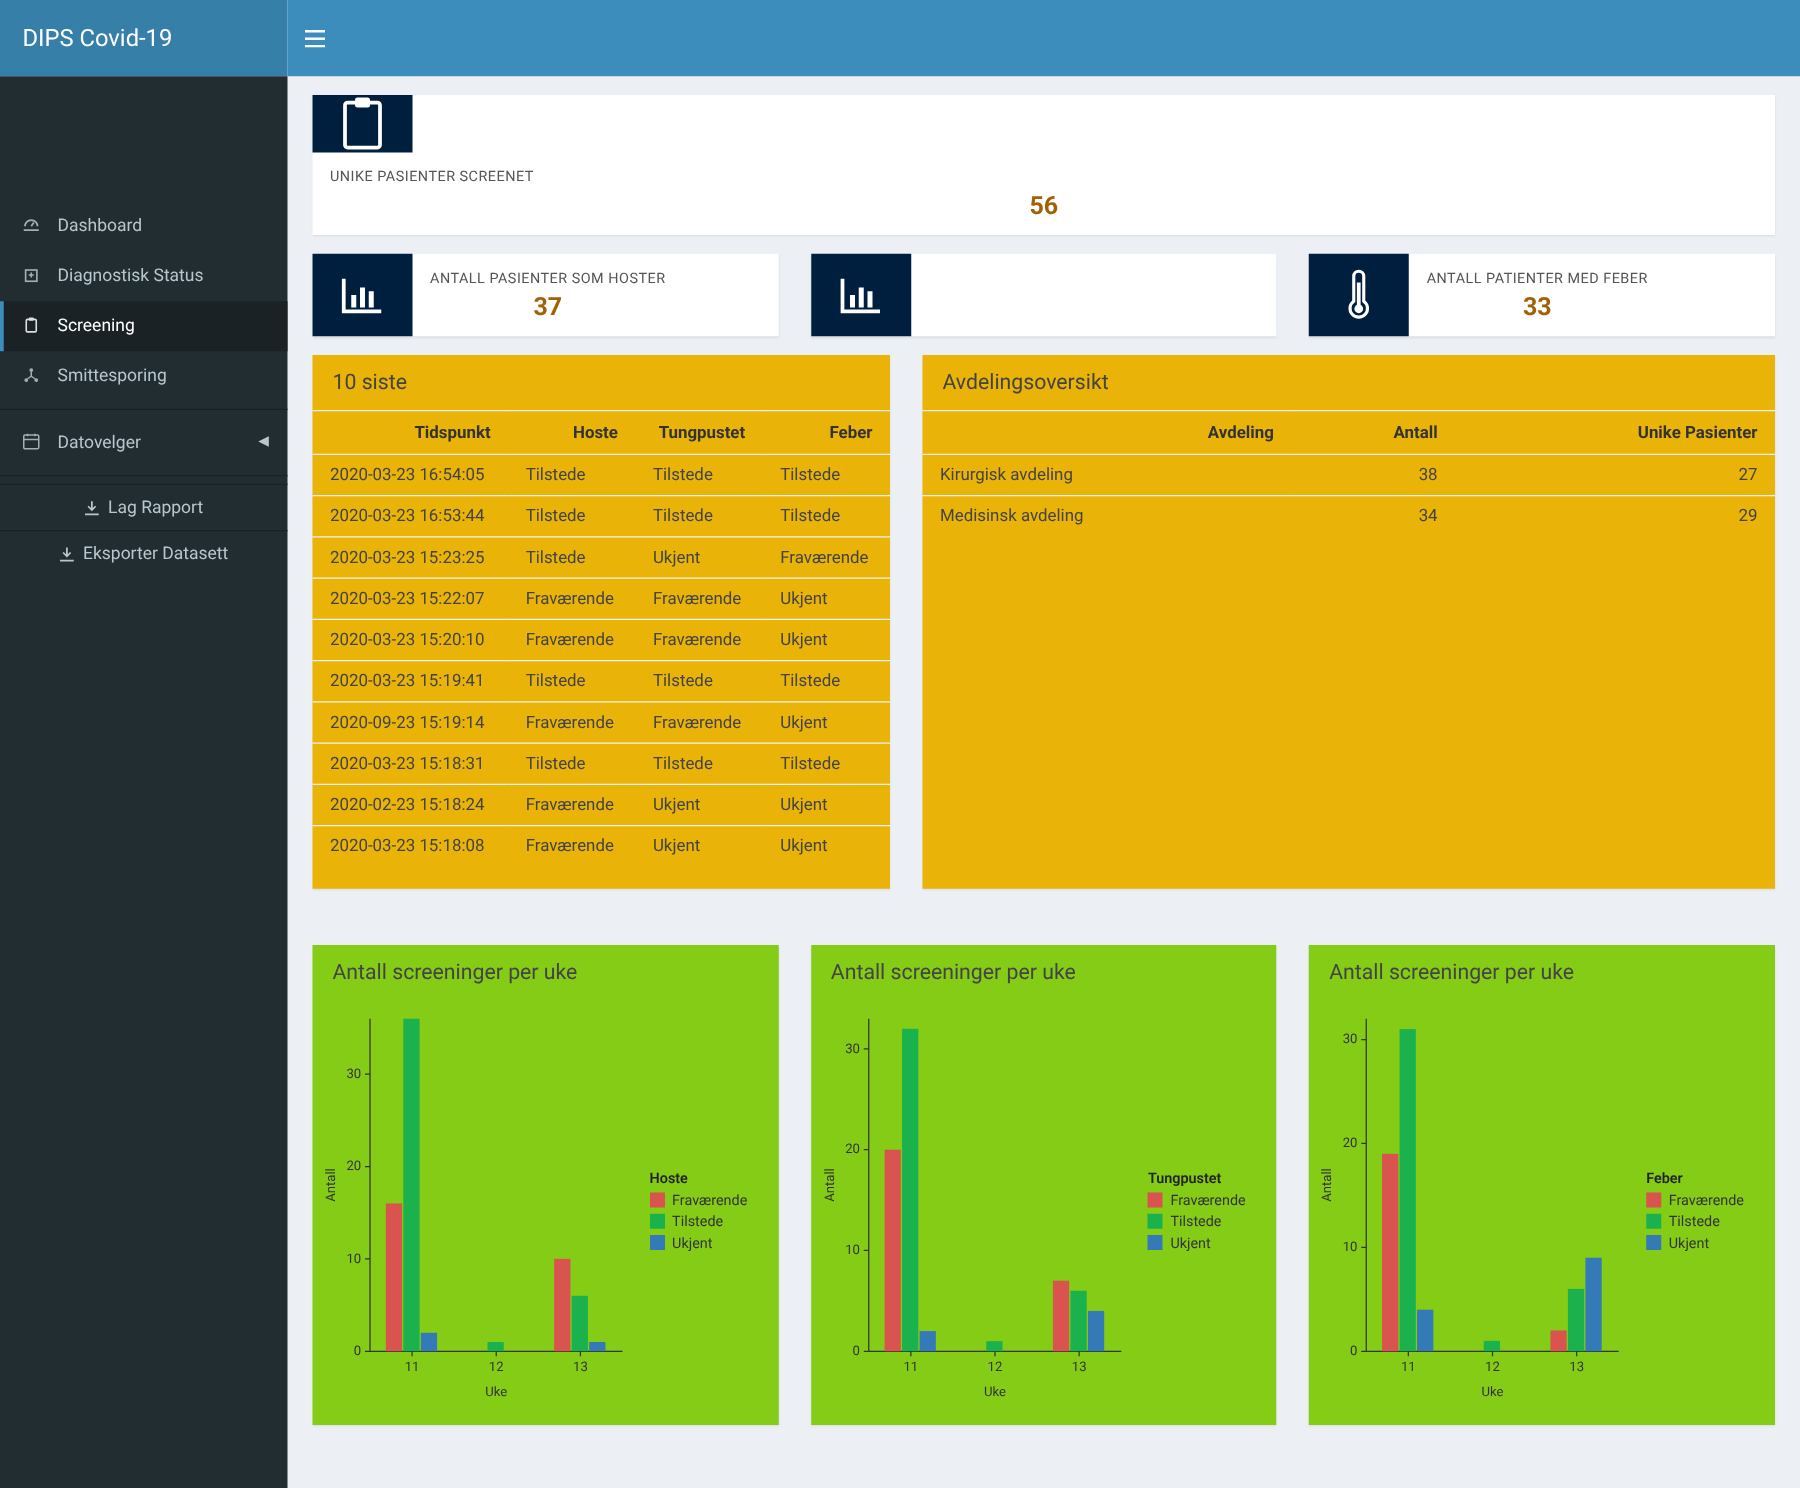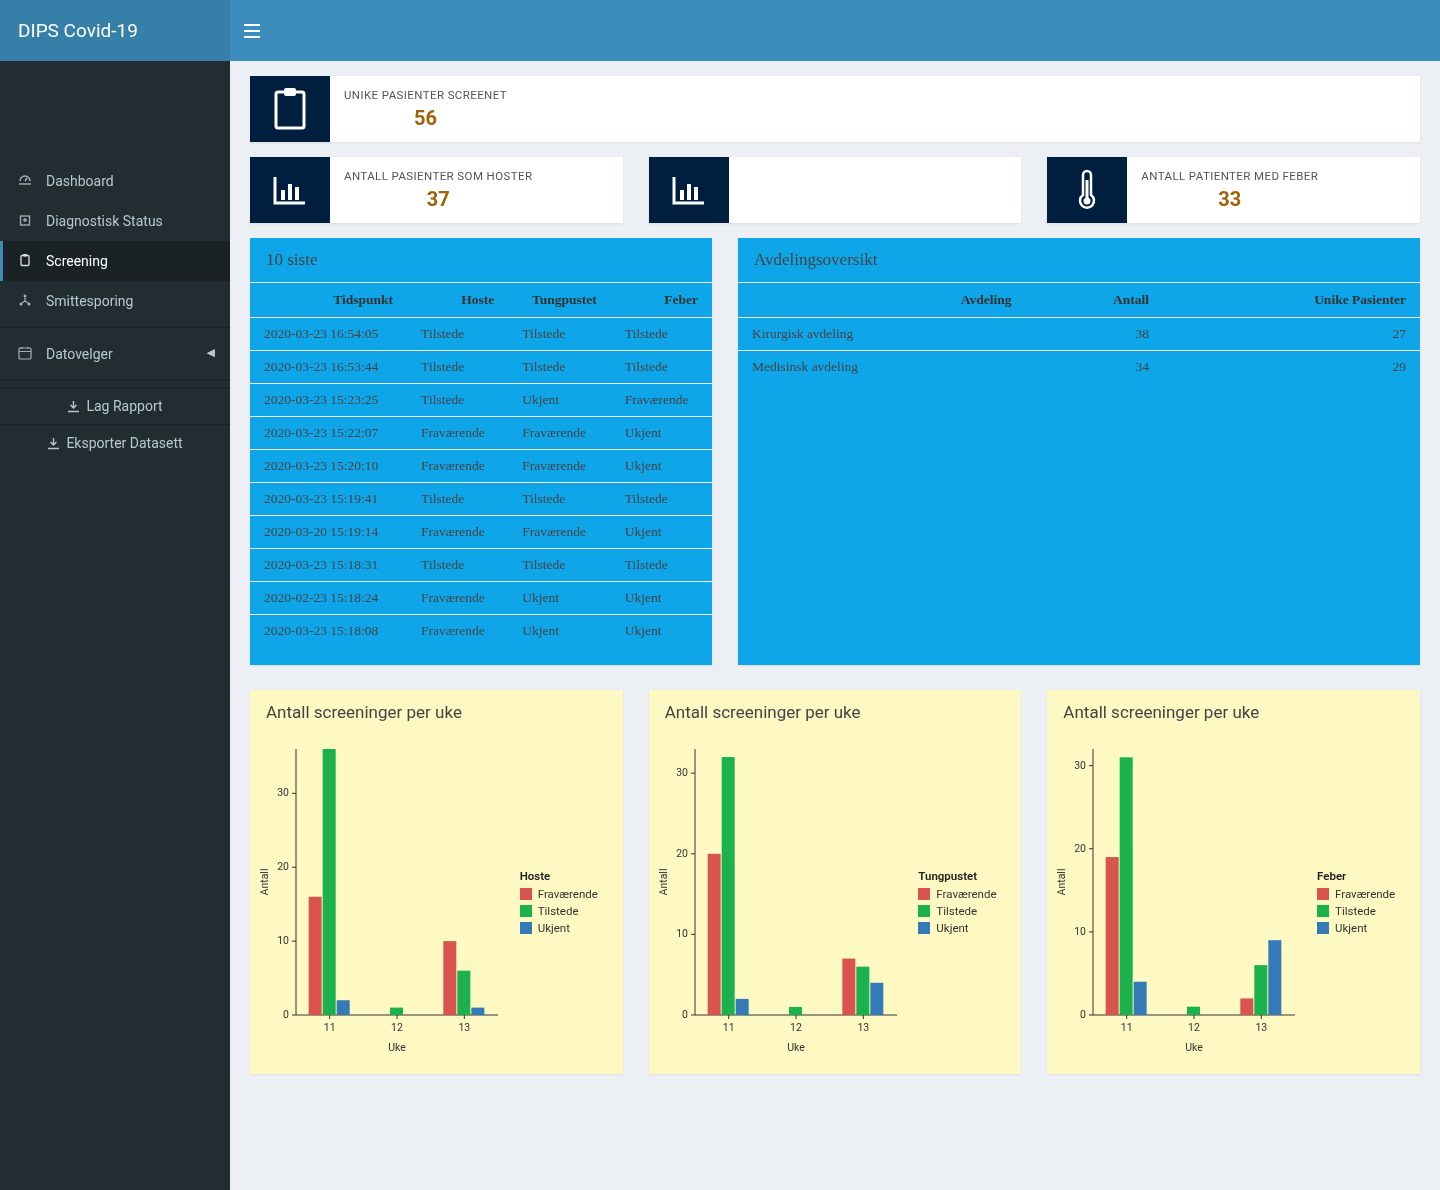--- a/index.html
+++ b/index.html
@@ -12,36 +12,36 @@
   .sidebar { width: 230px; background: #222d32; color: #b8c7ce; padding-top: 100px; }
   .sidebar .menu-item { display: flex; align-items: flex-start; padding: 12px 15px; cursor: pointer; font-size: 14px; border-left: 3px solid transparent; }
   .sidebar .menu-item.active { background: #1a2226; color: #fff; border-left: 3px solid #3c8dbc; }
   .sidebar .menu-item .icon { width: 20px; text-align: center; margin-right: 8px; opacity: 0.85; }
   .sidebar hr { border: none; border-top: 1px solid #1a2226; margin: 6px 0; }
   .sidebar .menu-item .chev { margin-left: auto; font-size: 11px; }
   .sidebar .action-btn { display:flex; align-items:center; justify-content:center; padding:10px 0; color:#b8c7ce; cursor:pointer; border-top:1px solid #1a2226; font-size:14px; }
   .sidebar .action-btn .icon { margin-right:6px; }
   .content { flex: 1; padding: 15px 20px 40px 20px; }
   .cards-row { display: flex; gap: 26px; margin-bottom: 15px; }
-  .cards-row.single .card { width: 300px; }
+  .cards-row.single .card { width: 300px; flex-direction: column; }
   .card { background: #fff; flex: 1; display: flex; align-items: stretch; box-shadow: 0 1px 2px rgba(0,0,0,0.08); }
   .card .card-icon { width: 80px; background: #001f3f; display: flex; align-items: center; justify-content: center; }
   .card .card-body { padding: 12px 14px; }
   .card .card-label { font-size: 11.5px; color: #555; letter-spacing: .4px; margin-bottom: 4px; }
   .card .card-value { font-size: 20px; font-weight: 700; color: #a16207; text-align: center; }
   .row2 { display: flex; gap: 26px; margin-bottom: 25px; }
-  .panel { background: #0ea5e9; box-shadow: 0 1px 2px rgba(0,0,0,0.08); flex:1;font-family:Liberation Serif, serif; }
+  .panel { background: #eab308; box-shadow: 0 1px 2px rgba(0,0,0,0.08); flex:1; }
   .panel.w-left { flex: 0 0 462px; }
   .panel-title { padding: 12px 16px; font-size: 17px; color: #444; }
   table { width: 100%; border-collapse: collapse; font-size: 13.5px; }
   th { text-align: right; padding: 9px 14px; font-weight: 700; color: #333; border-top: 1px solid #eee; border-bottom: 1px solid #eee; }
   td { padding: 8px 14px; border-top: 1px solid #f3f3f3; color: #444; }
   th.num, td.num { text-align: right; }
   .charts-row { display: flex; gap: 26px; }
-  .chart-panel { background: #fef9c3; flex:1; box-shadow: 0 1px 2px rgba(0,0,0,0.08); padding-bottom: 10px;}
+  .chart-panel { background: #84cc16; flex:1; box-shadow: 0 1px 2px rgba(0,0,0,0.08); padding-bottom: 10px; margin-top: 20px;}
   .chart-title { padding: 12px 16px; font-size: 17px; color: #444; }
   .chart-body { display: flex; padding: 5px 8px 5px 4px; }
   .plot-area { flex:1; position: relative; height: 320px; }
   .legend { width: 95px; font-size: 11.5px; padding-top: 130px; }
   .legend-title { font-weight: 600; margin-bottom: 4px; color:#222; }
   .legend-item { display:flex; align-items:center; gap:6px; margin-bottom:3px; color:#333;}
   .legend-sw { width:12px; height:12px; }
   svg { display:block; }
   .axis-label { font-size: 10.5px; fill:#333; }
   .tick-label { font-size: 10.5px; fill:#333; }
@@ -233,21 +233,21 @@
                 <td>Fraværende</td>
                 <td>Ukjent</td>
               </tr>
               <tr>
                 <td>2020-03-23 15:19:41</td>
                 <td>Tilstede</td>
                 <td>Tilstede</td>
                 <td>Tilstede</td>
               </tr>
               <tr>
-                <td>2020-03-20 15:19:14</td>
+                <td>2020-09-23 15:19:14</td>
                 <td>Fraværende</td>
                 <td>Fraværende</td>
                 <td>Ukjent</td>
               </tr>
               <tr>
                 <td>2020-03-23 15:18:31</td>
                 <td>Tilstede</td>
                 <td>Tilstede</td>
                 <td>Tilstede</td>
               </tr>

